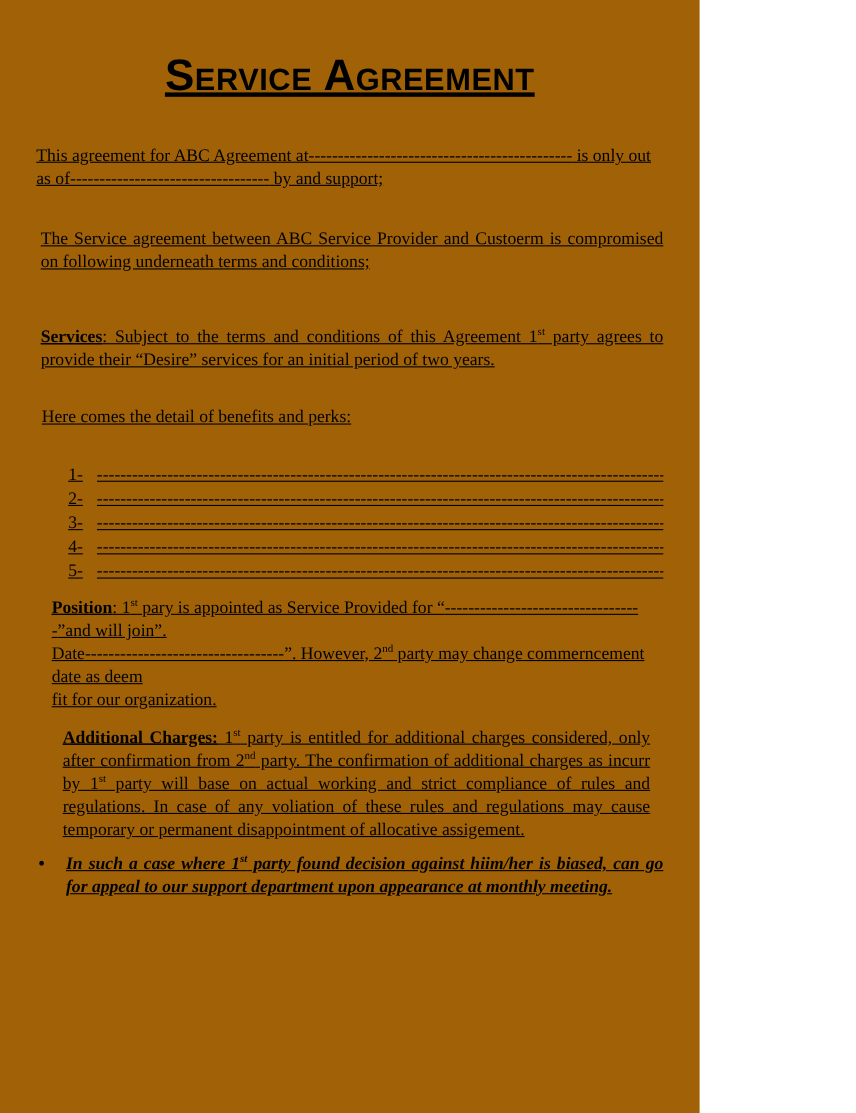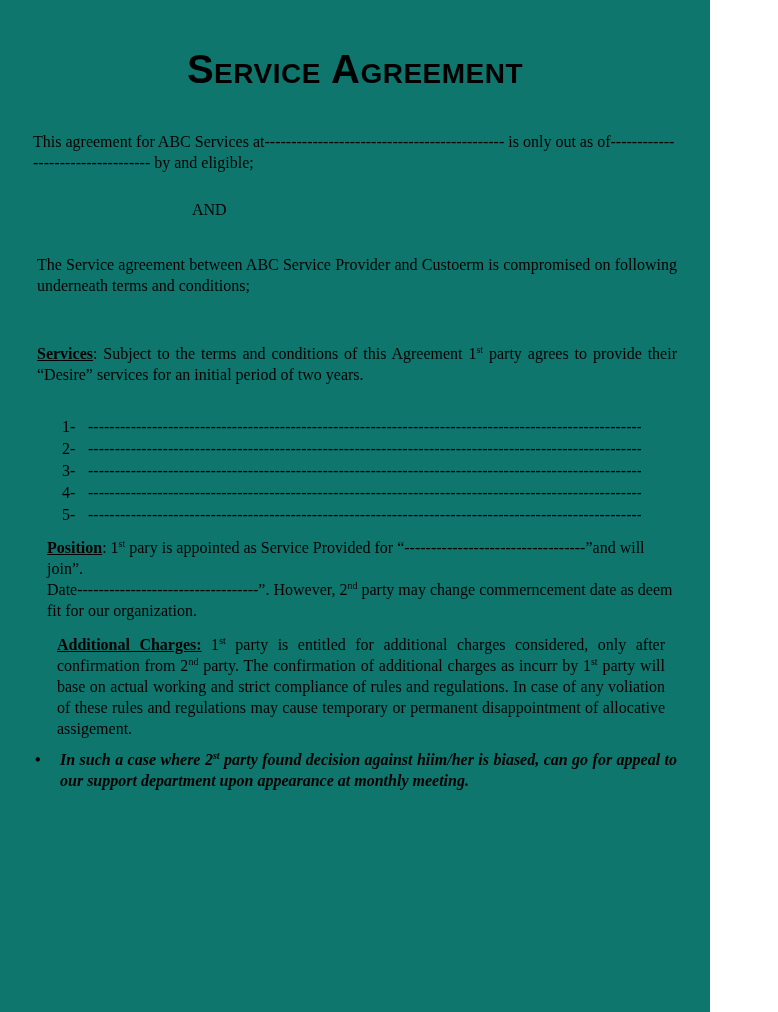--- a/index.html
+++ b/index.html
@@ -1,26 +1,27 @@
 <!DOCTYPE html>
 <html><head>
 <meta charset="utf-8">
 <style>
   html, body { margin: 0; padding: 0; background: #ffffff; }
   .page {
-    width: 710px;
+    width: 636px;
     height: 1012px;
     box-sizing: border-box;
     padding: 46px 33px 0 33px;
-    background: #0f766e;
+    background: #a16207;
     font-family: "Liberation Serif", serif;
     font-size: 16px;
     line-height: 21px;
     color: #000000;
     overflow: hidden;
+    text-decoration: underline;
   }
   .doc-title {
     margin: 0 0 38px 0;
     text-align: center;
     font-family: "Liberation Sans", sans-serif;
     font-weight: 700;
     font-variant-caps: small-caps;
     font-size: 40px;
     line-height: 47px;
     letter-spacing: 0.5px;
@@ -51,31 +52,31 @@
   .b { font-weight: bold; }
   sup { font-size: 10px; line-height: 0; vertical-align: super; }
 </style>
 </head>
 <body>
 
 <div class="page">
 
   <h1 class="doc-title">Service Agreement</h1>
 
-  <p class="intro"><span>This agreement for ABC Services at</span><span>---------------------------------------------</span><span> is only out as of</span><span>----------------------------------</span><span> by and eligible;</span></p>
+  <p class="intro"><span>This agreement for ABC Agreement at</span><span>---------------------------------------------</span><span> is only out as of</span><span>----------------------------------</span><span> by and support;</span></p>
 
   <div class="party-block">
-    <p class="and-line">AND</p>
   </div>
 
   <p class="preamble">The Service agreement between ABC Service Provider and Custoerm is compromised on following underneath terms and conditions;</p>
 
   <p class="services"><span class="bu">Services</span><span>: Subject to the terms and conditions of this Agreement 1</span><sup>st</sup><span> party agrees to provide their “Desire” services for an initial period of two years.</span></p>
 
 
+  <p class="here">Here comes the detail of benefits and perks:</p>
 
   <div class="list">
     <div class="list-row">
         <span class="list-num">1-</span>
         <span class="list-dashes">----------------------------------------------------------------------------------------------------------</span>
       </div>
     <div class="list-row">
         <span class="list-num">2-</span>
         <span class="list-dashes">----------------------------------------------------------------------------------------------------------</span>
       </div>
@@ -90,15 +91,15 @@
     <div class="list-row">
         <span class="list-num">5-</span>
         <span class="list-dashes">----------------------------------------------------------------------------------------------------------</span>
       </div>
   </div>
 
   <p class="position"><span class="bu">Position</span><span>: 1</span><sup>st</sup><span> pary is appointed as Service Provided for “</span><span>----------------------------------</span><span>”and will join”.</span><br><span>Date</span><span>----------------------------------</span><span>”. However, 2</span><sup>nd</sup><span> party may change commerncement date as deem</span><br><span>fit for our organization.</span></p>
 
   <p class="additional"><span class="bu">Additional Charges:</span><span> 1</span><sup>st</sup><span> party is entitled for additional charges considered, only after confirmation from 2</span><sup>nd</sup><span> party. The confirmation of additional charges as incurr by 1</span><sup>st</sup><span> party will base on actual working and strict compliance of rules and regulations. In case of any voliation of these rules and regulations may cause temporary or permanent disappointment of allocative assigement.</span></p>
 
-  <p class="appeal"><span class="bullet-marker">•</span><span>In such a case where 2</span><sup>st</sup><span> party found decision against hiim/her is biased, can go for appeal to our support department upon appearance at monthly meeting.</span></p>
+  <p class="appeal"><span class="bullet-marker">•</span><span>In such a case where 1</span><sup>st</sup><span> party found decision against hiim/her is biased, can go for appeal to our support department upon appearance at monthly meeting.</span></p>
 
 </div>
 
 </body></html>

